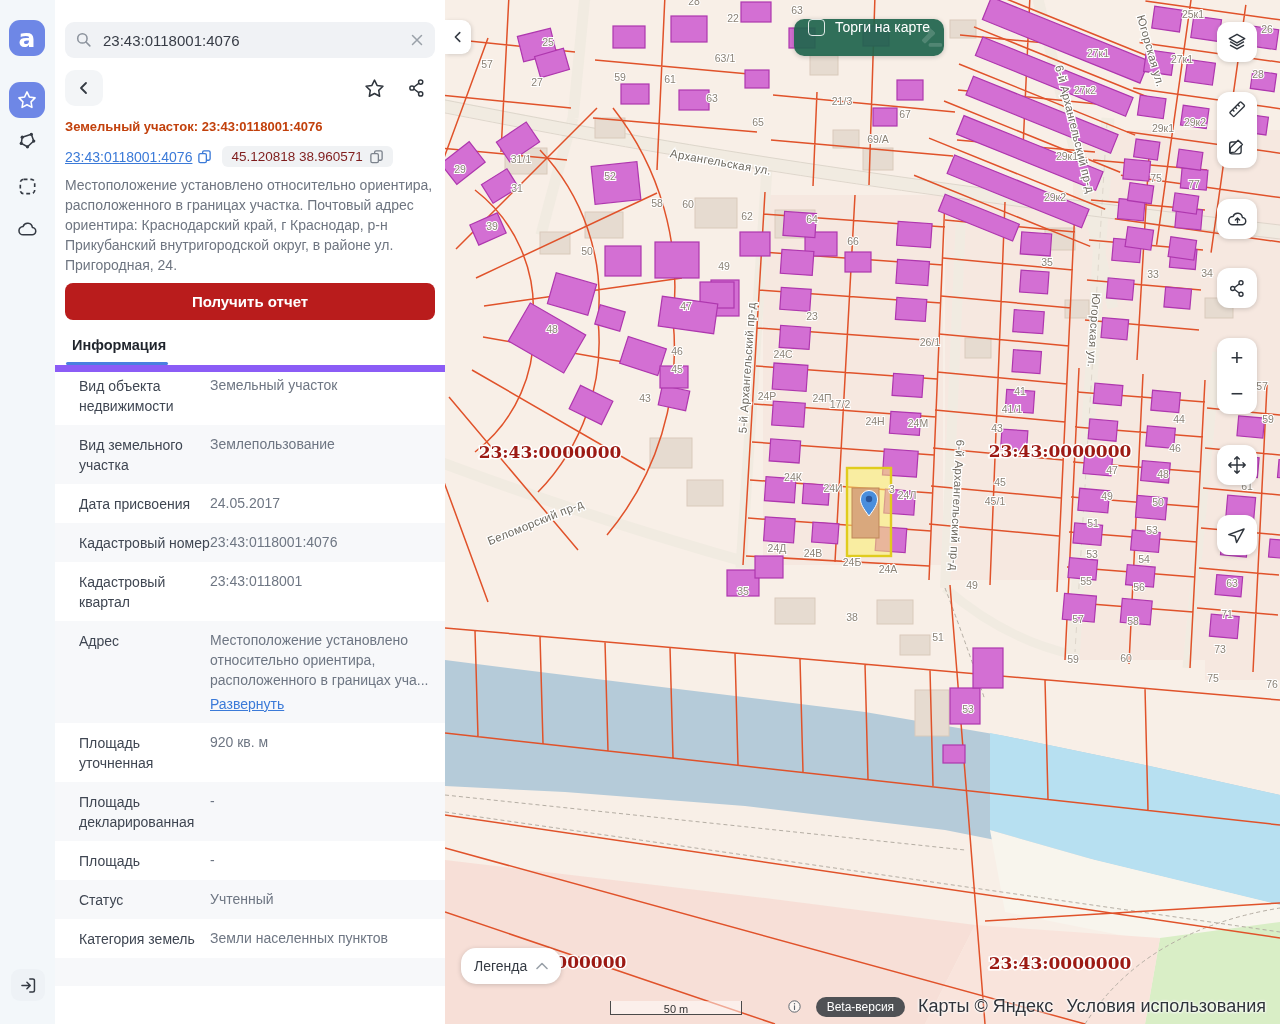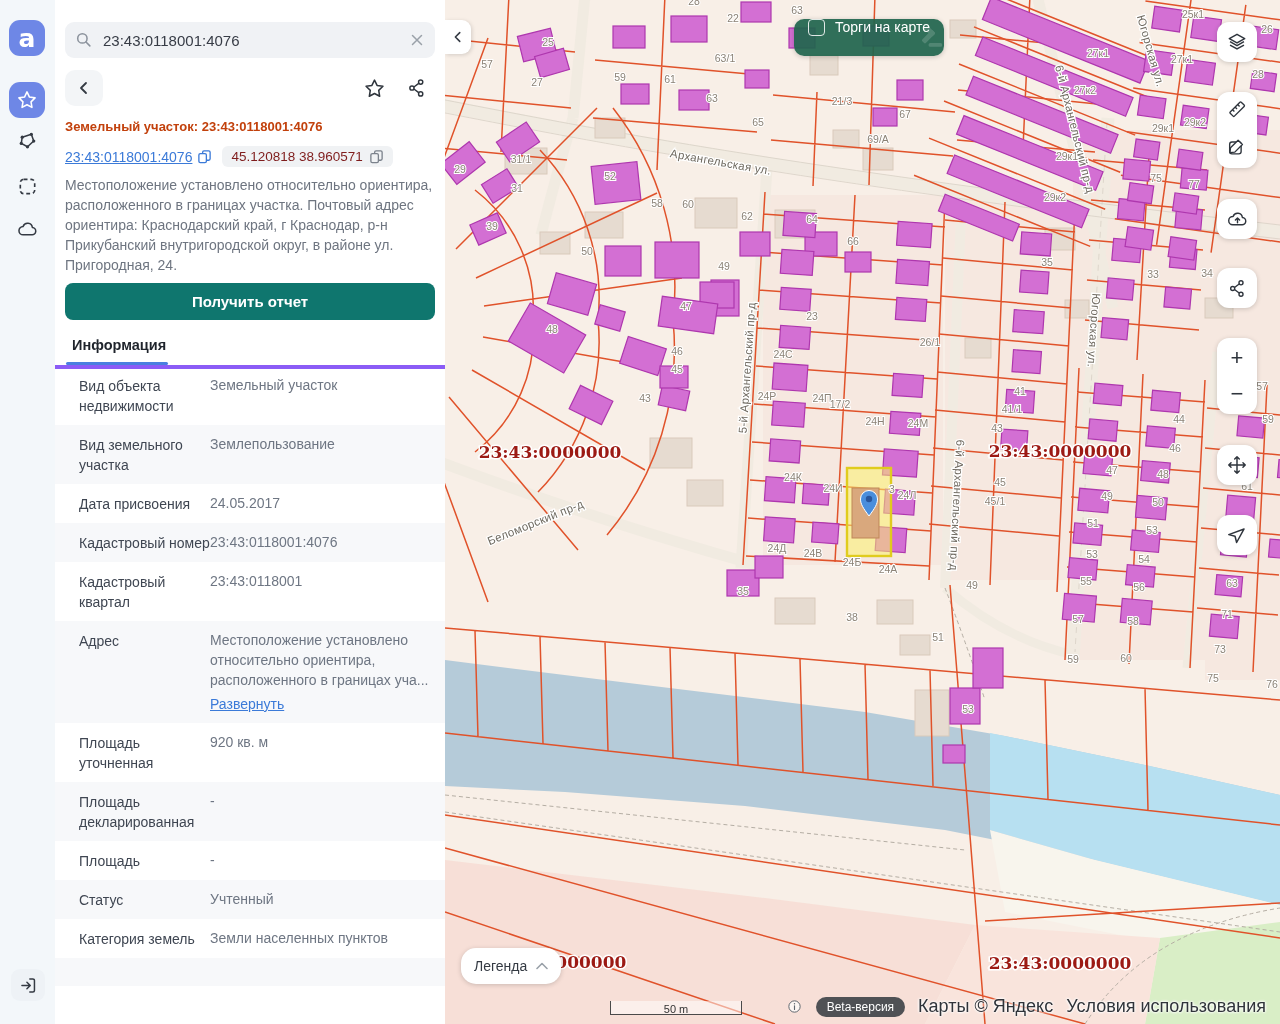--- a/index.html
+++ b/index.html
@@ -19,22 +19,22 @@
   #searchbar{position:absolute;left:10px;right:10px;top:22px;height:36px;background:#f0f2f5;border-radius:9px;display:flex;align-items:center;padding:0 10px;box-sizing:border-box;}
   #searchbar input{flex:1;border:0;background:transparent;outline:none;font-size:15px;color:#373c46;font-family:inherit;margin:0 8px;}
   #back-btn{position:absolute;left:10px;top:70px;width:38px;height:36px;background:#f3f5f7;border-radius:10px;display:flex;align-items:center;justify-content:center;}
   .panel-action{position:absolute;top:74px;width:28px;height:28px;display:flex;align-items:center;justify-content:center;}
   #fav-btn{left:305px;} #share-btn{left:348px;}
   #obj-title{position:absolute;left:10px;top:119px;width:372px;font-size:13px;font-weight:bold;color:#c2410c;}
   #chips{position:absolute;left:10px;top:146px;display:flex;align-items:center;gap:10px;}
   #cad-link{display:flex;align-items:center;gap:5px;color:#3b7ad8;font-size:14px;}
   #coord-chip{display:flex;align-items:center;gap:6px;background:#f0f2f4;border-radius:6px;padding:3px 9px;font-size:13.5px;color:#7f1d1d;}
   #obj-desc{position:absolute;left:10px;right:10px;top:175px;font-size:14px;line-height:20px;color:#6e7580;}
-  #report-btn{position:absolute;left:10px;right:10px;top:283px;height:37px;background:#0f766e;border:0;border-radius:8px;color:#fff;font-size:15px;font-weight:600;font-family:inherit;}
-  #tabbar{position:absolute;left:0;right:0;top:331px;height:34px;border-bottom:4px solid #8b5cf6;}
+  #report-btn{position:absolute;left:10px;right:10px;top:283px;height:37px;background:#b91c1c;border:0;border-radius:8px;color:#fff;font-size:15px;font-weight:600;font-family:inherit;}
+  #tabbar{position:absolute;left:0;right:0;top:331px;height:34px;border-bottom:7px solid #8b5cf6;}
   #tab-info{position:absolute;left:17px;top:6px;font-size:14.5px;font-weight:bold;color:#1f242c;}
   #tab-underline{position:absolute;left:11px;top:31px;width:102px;height:3px;background:#4a7fe0;border-radius:2px;}
   #info-table{position:absolute;left:0;right:0;top:366px;}
   .irow{display:flex;padding:9px 14px 9px 24px;box-sizing:border-box;}
   .irow.shaded{background:#f7f8fa;}
   .irow .lbl{width:131px;flex:none;font-size:14px;line-height:20px;color:#3f4652;padding-top:1px;}
   .irow .val{flex:1;font-size:14px;line-height:20px;color:#6e7683;white-space:pre-line;}
   .irow .val a{color:#3b7ad8;text-decoration:underline;display:inline-block;margin-top:4px;}
   .irow.partial{height:28px;}
 

